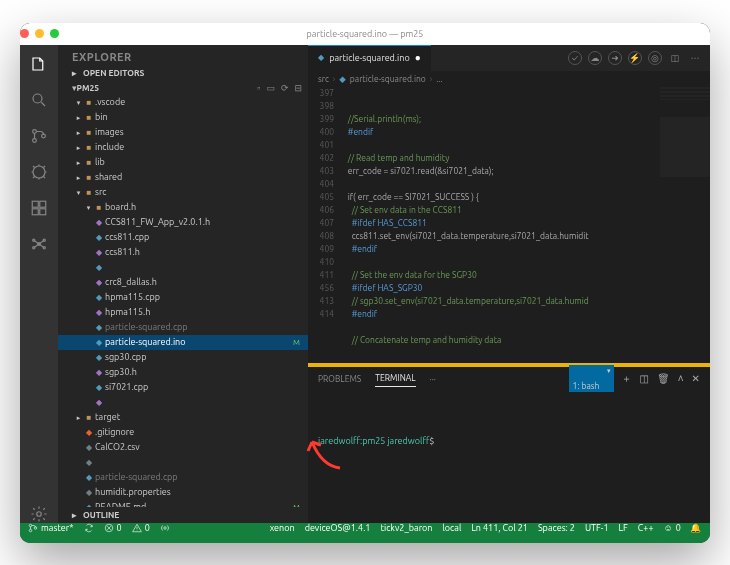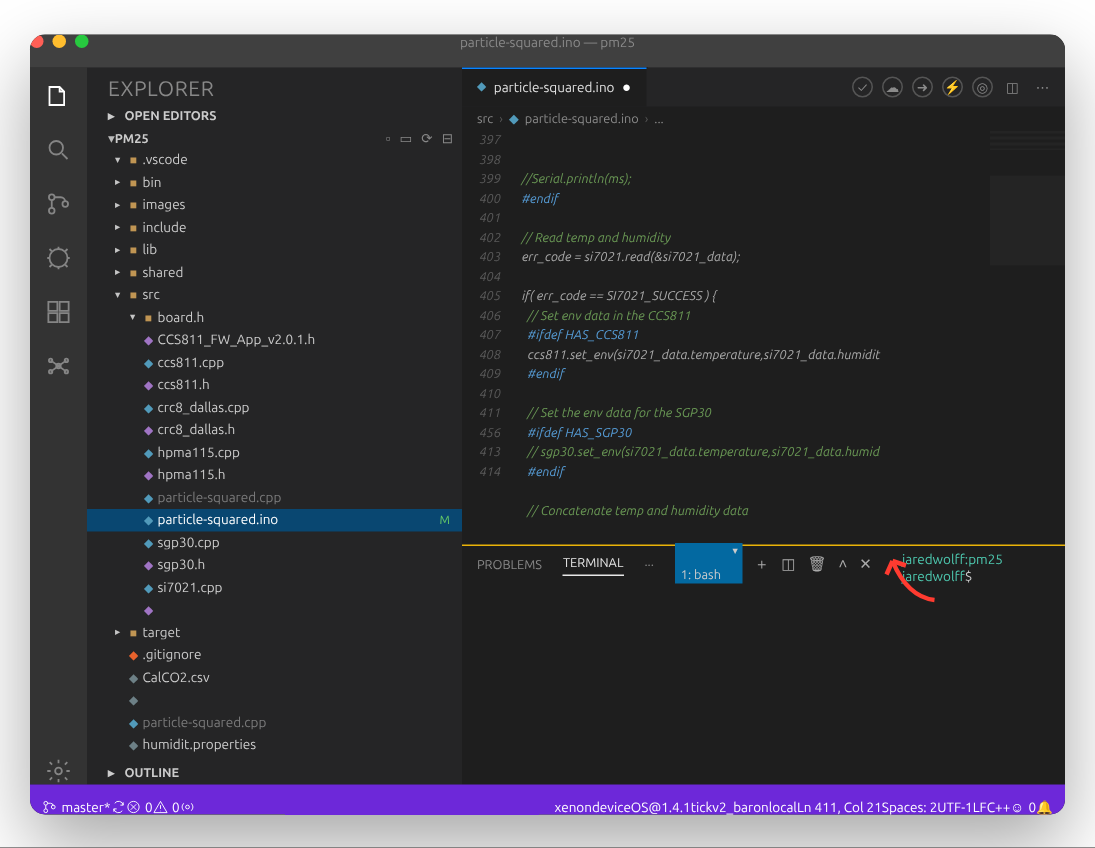--- a/index.html
+++ b/index.html
@@ -1,34 +1,34 @@
 <!DOCTYPE html>
 <html><head>
 <meta charset="utf-8">
 <style>
   * { margin: 0; padding: 0; box-sizing: border-box; font-family: -apple-system, "Segoe UI", Ubuntu, sans-serif; }
   body { background:#fff; display:flex; align-items:center; justify-content:center; height:565px; }
   .frame { width:690px; height:520px; border-radius:10px; background:#1e1e1e; box-shadow:0 20px 50px rgba(0,0,0,.35); overflow:hidden; display:flex; flex-direction:column; position:relative;}
   
-  .titlebar { height:22px; background:#404040; display:flex; align-items:flex-start; padding:0 0; font-size:9px; color:#8a8a8a; position:relative;}
+  .titlebar { height:22px; background:#ffffff; display:flex; align-items:center; padding:0 0; font-size:9px; color:#8a8a8a; position:relative;}
   .traffic { display:flex; gap:6px; }
   .traffic span { width:9px; height:9px; border-radius:50%; display:inline-block;}
   .t-red{background:#ff5f56;} .t-yel{background:#ffbd2e;} .t-grn{background:#27c93f;}
   .title-text{position:absolute; left:0; right:0; text-align:center; pointer-events:none;}
   
   .body-row { flex:1; display:flex; min-height:0;}
   
   .activitybar { width:38px; background:#333333; display:flex; flex-direction:column; align-items:center; padding-top:10px; gap:18px;}
   .activitybar .ico { width:18px; height:18px; color:#858585; position:relative; cursor:pointer;}
   .activitybar .ico.active{ color:#fff;}
   .activitybar .spacer{flex:1;}
   .activitybar svg{width:100%;height:100%;}
   
   .sidebar { width:250px; background:#252526; color:#bbb; display:flex; flex-direction:column; font-size:9px; overflow:hidden;}
-  .sb-title { padding:6px 10px 2px 14px; font-size:14px; letter-spacing:.4px; color:#888; text-transform:uppercase;}
+  .sb-title { padding:6px 10px 2px 14px; font-size:11px; letter-spacing:.4px; color:#888; text-transform:uppercase;font-weight:bold;}
   .sb-section { padding:3px 6px 3px 14px; font-size:8.5px; font-weight:600; color:#ccc; cursor:pointer; display:flex; align-items:center; gap:4px; text-transform:uppercase;}
   .sb-section .chev{width:7px;display:inline-block;color:#ccc;}
   .sb-header-row{display:flex; align-items:center; padding:2px 6px 2px 14px;}
   .sb-header-row .name{flex:1; font-size:8.5px; font-weight:600; color:#ccc;}
   .sb-header-icos{display:flex; gap:6px; color:#888;}
   .sb-header-icos span{font-size:9px; cursor:pointer;}
   .tree { flex:1; overflow:auto; padding-bottom:4px;}
   .tree-row { display:flex; align-items:center; height:15px; padding-right:6px; cursor:pointer; white-space:nowrap;}
   .tree-row.sel{background:#094771; color:#fff;}
   .tree-row .indent{display:inline-block;}
@@ -44,45 +44,45 @@
   .edtab{display:flex; align-items:center; gap:5px; padding:0 10px; background:#1e1e1e; color:#e0e0e0; font-size:9px; border-right:1px solid #252526; position:relative; cursor:pointer;}
   .edtab .dot{color:#fff; font-size:10px;}
   .edtab::before{content:"";position:absolute; top:0; left:0; right:0; height:1px; background:#0a84ff;}
   .edtab .fic{font-size:8px;}
   .edactions{margin-left:auto; display:flex; align-items:center; gap:6px; padding:0 8px; color:#8a8a8a;}
   .edactions span{width:14px; height:14px; display:inline-flex; align-items:center; justify-content:center; font-size:9px; cursor:pointer; border:1px solid transparent;}
   .edactions span.round{border:1px solid #555; border-radius:50%;}
   .breadcrumb{height:16px; display:flex; align-items:center; gap:4px; padding:0 10px; color:#8a8a8a; font-size:8.5px;}
   .breadcrumb .sep{color:#555;}
   .edsplit{flex:1; display:flex; flex-direction:column; min-height:0;}
-  .editor{flex:1; display:flex; font-family:Menlo,Consolas,monospace; font-size:8.5px; line-height:13px; overflow:hidden; position:relative;font-style:italic;}
+  .editor{flex:1; display:flex; font-family:Menlo,Consolas,monospace; font-size:8.5px; line-height:13px; overflow:hidden; position:relative;}
   .gutter{width:32px; text-align:right; color:#5a5a5a; padding-right:6px;}
   .gutter div{height:13px;}
   .code{flex:1; color:#aaa; position:relative; white-space:pre; overflow:hidden;}
   .code div{height:13px;}
   .c-cm{color:#6a9955;} .c-mc{color:#569cd6;}
   .minimap{position:absolute; top:0; right:0; width:50px; height:100%; background:linear-gradient(#2a2a2a 0 2px,transparent 2px) 0 0/100% 4px, #1e1e1e; opacity:.5;}
   .minimap::after{content:""; position:absolute; top:30px; left:0; right:0; height:60px; background:rgba(255,255,255,.06);}
   
-  .panel{height:160px; border-top:1px solid #eab308; display:flex; flex-direction:row;}
+  .panel{height:160px; border-top:4px solid #eab308; display:flex; flex-direction:column;gap:41px;}
   .panel-tabs{height:24px; display:flex; align-items:center; gap:14px; padding:0 10px; font-size:8.5px; color:#888;}
   .panel-tabs .pt{cursor:pointer; padding:3px 0;}
   .panel-tabs .pt.active{color:#e7e7e7; border-bottom:1px solid #e7e7e7;}
   .panel-tabs .right{margin-left:auto; display:flex; align-items:center; gap:8px;}
   .panel-tabs select{background:#0369a1; color:#ccc; border:none; font-size:8.5px; padding:16px 14px 1px 4px; appearance:none;}
   .sel-wrap{position:relative;}
   .sel-wrap::after{content:"▾"; position:absolute; right:3px; top:1px; font-size:7px; color:#ccc; pointer-events:none;}
   .panel-tabs .pico{cursor:pointer; color:#aaa; font-size:10px;}
   .term{flex:1; padding:4px 10px; font-family:Menlo,Consolas,monospace; font-size:9px; color:#4ec9b0; position:relative;}
   .term .host{color:#4ec9b0;} .term .path{color:#4ec9b0;} .term .user{color:#4ec9b0;} .term .prompt{color:#ccc;}
   
   .arrow{position:absolute; pointer-events:none;}
   .arrow svg{overflow:visible;}
   
-  .status{height:20px; background:#6d28d9; color:#fff; display:flex; align-items:flex-end; font-size:9px; padding:0 8px; }
+  .status{height:20px; background:#15803d; color:#fff; display:flex; align-items:flex-start; font-size:9px; padding:0 8px; gap:10px;}
   .status .sitem{display:flex; align-items:center; gap:3px; cursor:pointer;}
   .status .spacer{flex:1;}
   .sitem svg{width:10px;height:10px;}
 </style>
 </head>
 <body>
 
 <div class="frame">
 
   <div class="titlebar">
@@ -217,21 +217,20 @@
           <div class="tree-row">
             <span class="indent" style="width: 26px;"></span>
             <span class="tw"></span>
             <span class="fic file-h">◆</span>
             <span class="lbl">ccs811.h</span>
           </div>
           <div class="tree-row">
             <span class="indent" style="width: 26px;"></span>
             <span class="tw"></span>
             <span class="fic file-c">◆</span>
-            <span class="lbl">crc8_dallas.cpp</span>
           </div>
           <div class="tree-row">
             <span class="indent" style="width: 26px;"></span>
             <span class="tw"></span>
             <span class="fic file-h">◆</span>
             <span class="lbl">crc8_dallas.h</span>
           </div>
           <div class="tree-row">
             <span class="indent" style="width: 26px;"></span>
             <span class="tw"></span>

